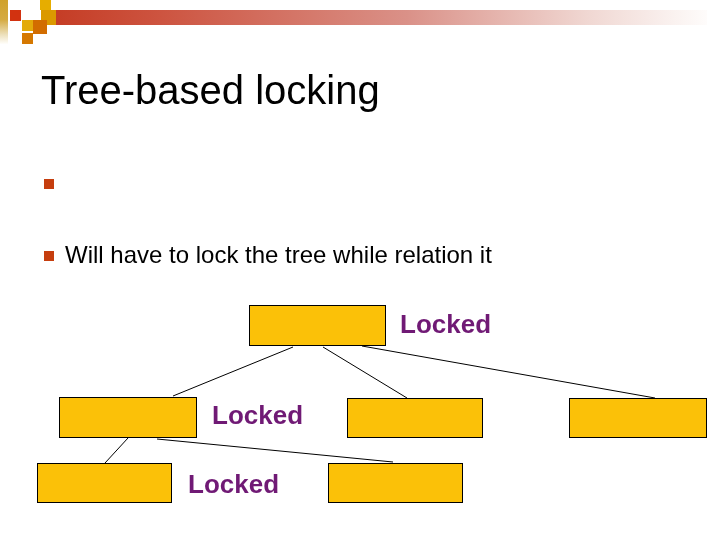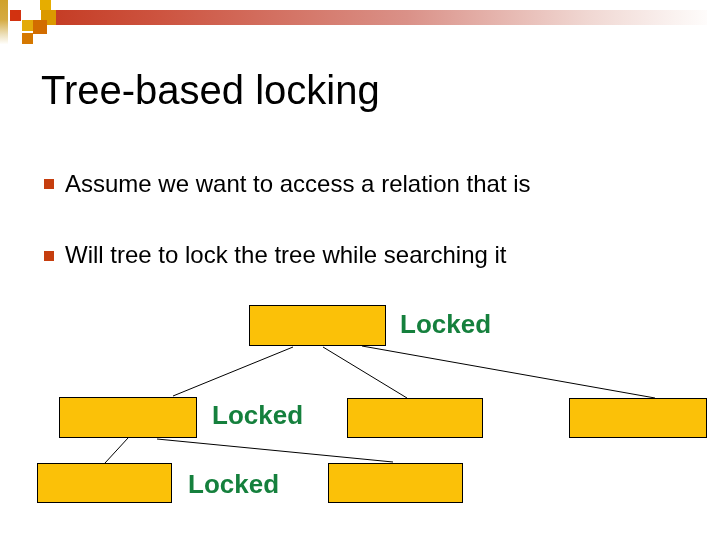--- a/index.html
+++ b/index.html
@@ -42,21 +42,21 @@
   .bullet-line{display:block;}
   
   .connectors{position:absolute;left:0;top:0;width:720px;height:540px;pointer-events:none;}
   .node{position:absolute;background:var(--node-fill);border:1.5px solid #000;}
   .node-root{left:249px;top:305px;width:137px;height:41px;}
   .node-child-left{left:59px;top:397px;width:138px;height:41px;}
   .node-child-mid{left:347px;top:398px;width:136px;height:40px;}
   .node-child-right{left:569px;top:398px;width:138px;height:40px;}
   .node-grandchild-left{left:37px;top:463px;width:135px;height:40px;}
   .node-grandchild-right{left:328px;top:463px;width:135px;height:40px;}
-  .locked{position:absolute;font-size:26px;font-weight:bold;line-height:26px;color:#15803d;white-space:nowrap;}
+  .locked{position:absolute;font-size:26px;font-weight:bold;line-height:26px;color:#701a75;white-space:nowrap;}
   .locked-root{left:400px;top:311px;}
   .locked-mid{left:212px;top:402px;}
   .locked-bottom{left:188px;top:471px;}
 </style>
 </head>
 <body>
 
 <div class="slide">
 
   <div>
@@ -68,25 +68,24 @@
     <div class="sq sq-gold-mid"></div>
     <div class="sq sq-darkorange"></div>
     <div class="sq sq-orange"></div>
   </div>
 
   <h1 class="title">Tree-based locking</h1>
 
   <div>
     <span class="bullet-sq bullet-sq-1"></span>
     <div class="bullet-text bullet-text-1">
-      <span class="bullet-line">Assume we want to access a relation that is</span>
     </div>
     <span class="bullet-sq bullet-sq-2"></span>
     <div class="bullet-text bullet-text-2">
-      <span class="bullet-line">Will tree to lock the tree while searching it</span>
+      <span class="bullet-line">Will have to lock the tree while relation it</span>
     </div>
   </div>
 
   <div>
     <svg class="connectors" viewBox="0 0 720 540" xmlns="http://www.w3.org/2000/svg">
       <line x1="293" y1="347" x2="173" y2="396" stroke="#000" stroke-width="1"></line>
       <line x1="323" y1="347" x2="407" y2="398" stroke="#000" stroke-width="1"></line>
       <line x1="362" y1="346" x2="655" y2="398" stroke="#000" stroke-width="1"></line>
       <line x1="128" y1="438" x2="105" y2="463" stroke="#000" stroke-width="1"></line>
       <line x1="157" y1="439" x2="393" y2="462" stroke="#000" stroke-width="1"></line>

